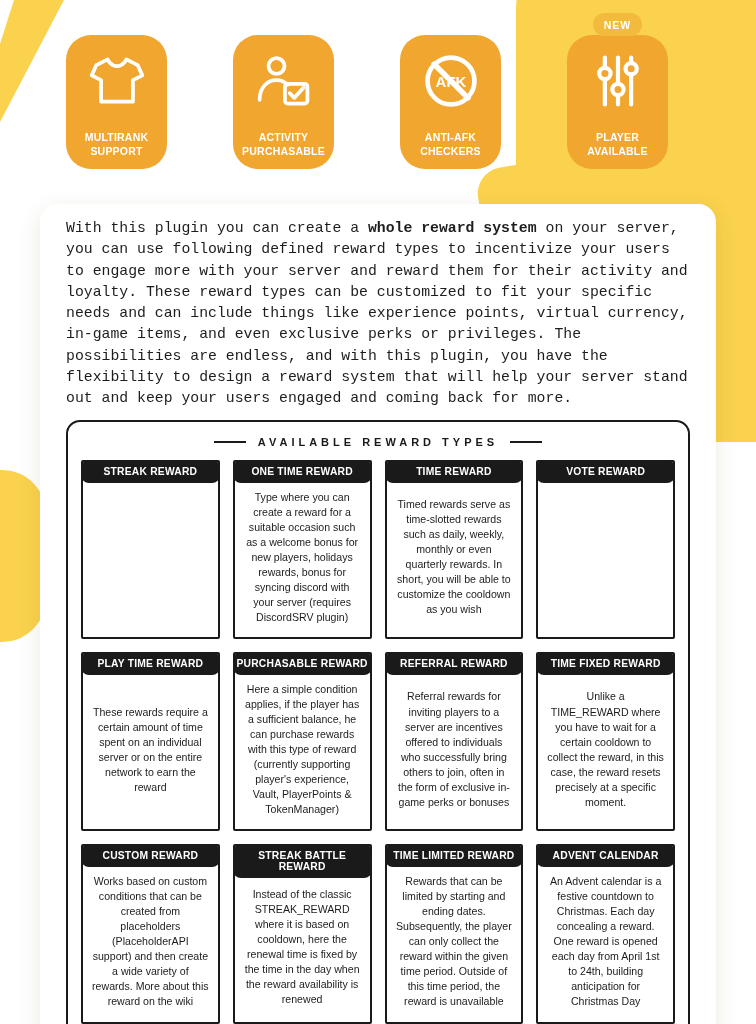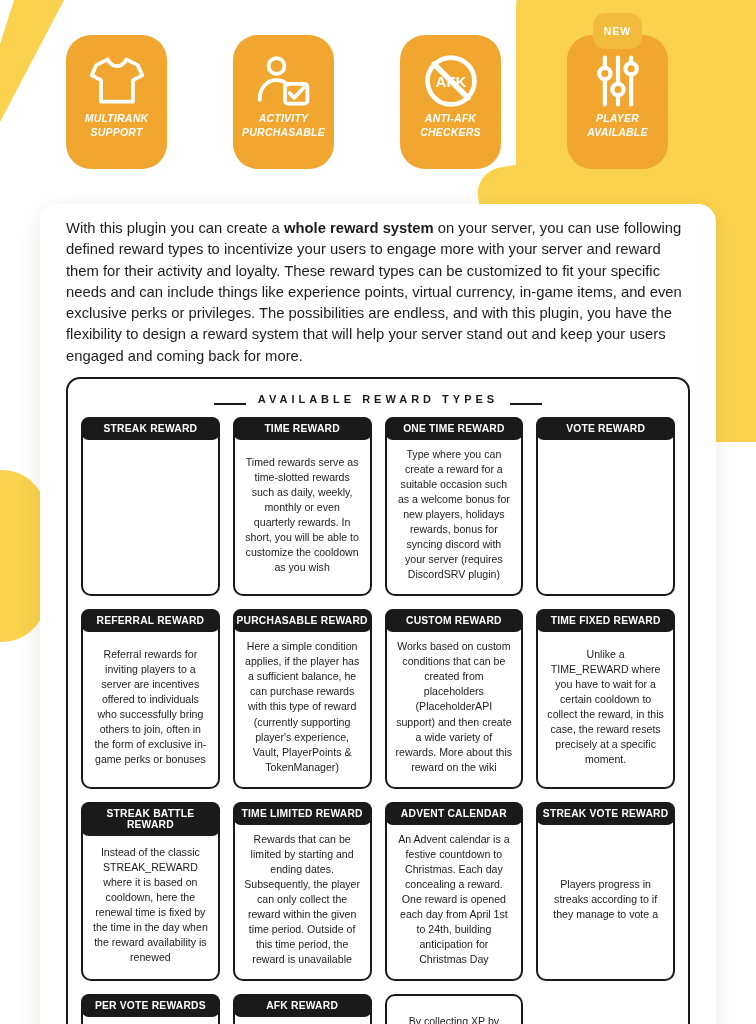--- a/index.html
+++ b/index.html
@@ -35,61 +35,61 @@
     display:flex; justify-content:space-between; z-index:3;
   }
   .tile {
     width:101px; height:134px;
     background:#F0A62F; border-radius:25px;
     display:flex; flex-direction:column; align-items:center;
     padding-top:16px;
   }
   .tile svg { width:60px; height:60px; flex:0 0 auto; }
   .tile-label {
-    margin-top:0; padding:0 18px;
+    margin-top:19px; padding:0 18px;
     color:#ffffff; font-weight:bold; font-size:10.5px;
-    line-height:1.35; text-align:center; letter-spacing:0.02em;font-style:italic;
+    line-height:1.35; text-align:center; letter-spacing:0.02em;
   }
   .new-badge {
-    position:absolute; top:13px; left:593px; width:49px; height:36px;
+    position:absolute; top:13px; left:593px; width:49px; height:23px;
     background:#F3BB3E; border-radius:12px; z-index:4;
     color:#ffffff; font-weight:bold; font-size:10.5px; letter-spacing:1px;
     display:flex; align-items:center; justify-content:center;
   }
   
   .content-card {
     position:absolute; left:40px; top:204px; width:676px; height:980px;
     background:#ffffff; border-radius:18px;
     box-shadow:0 6px 22px rgba(110,85,20,0.13);
     z-index:2; padding:14px 26px 24px;
   }
   .intro {
-    font-size:14.8px; line-height:1.44; color:#1d1d1d;
+    font-size:14.8px; line-height:1.44; color:#1d1d1d;font-family:Liberation Mono, monospace;
   }
   .intro b { font-weight:bold; }
   
   .reward-panel {
     margin-top:10px;
     border:2px solid #1a1a1a; border-radius:14px;
     padding:12px 13px 16px;
   }
   .panel-heading {
-    display:flex; align-items:flex-end; justify-content:center;
+    display:flex; align-items:center; justify-content:center;
     gap:12px; margin:2px 0 12px;
   }
   .heading-rule { width:32px; height:2px; background:#1a1a1a; }
   .heading-text {
     font-weight:bold; font-size:11px; letter-spacing:4px;
     color:#1a1a1a; white-space:nowrap;
   }
   .reward-grid {
     display:grid; grid-template-columns:repeat(4,1fr); gap:13px;
   }
   .reward-card {
-    border:2px solid #1a1a1a; border-radius:10px;
+    border:2px solid #1a1a1a; border-radius:2px;
     background:#ffffff; display:flex; flex-direction:column;
   }
   .reward-card-header {
     background:#1a1a1a; color:#ffffff;
     border-radius:8px; margin:-2px;
     padding:6px 3px;
     font-weight:bold; font-size:10.3px; text-align:center;
     letter-spacing:0.02em;
   }
   .reward-card-body {
@@ -164,67 +164,73 @@
       <div class="heading-rule"></div>
     </div>
 
     <div class="reward-grid">
 
       <div class="reward-card">
         <div class="reward-card-header">STREAK REWARD</div>
       </div>
 
       <div class="reward-card">
+        <div class="reward-card-header">ONE TIME REWARD</div>
+        <div class="reward-card-body">
+            <span>Type where you can create a reward for a suitable occasion such as a welcome bonus for new players, holidays rewards, bonus for syncing discord with your server (requires DiscordSRV plugin)</span>
+          </div>
+      </div>
+
+      <div class="reward-card">
         <div class="reward-card-header">TIME REWARD</div>
         <div class="reward-card-body">
             <span>Timed rewards serve as time-slotted rewards such as daily, weekly, monthly or even quarterly rewards. In short, you will be able to customize the cooldown as you wish</span>
           </div>
       </div>
 
       <div class="reward-card">
-        <div class="reward-card-header">ONE TIME REWARD</div>
-        <div class="reward-card-body">
-            <span>Type where you can create a reward for a suitable occasion such as a welcome bonus for new players, holidays rewards, bonus for syncing discord with your server (requires DiscordSRV plugin)</span>
-          </div>
-      </div>
-
-      <div class="reward-card">
         <div class="reward-card-header">VOTE REWARD</div>
       </div>
 
+      <div class="reward-card">
+        <div class="reward-card-header">PLAY TIME REWARD</div>
+        <div class="reward-card-body">
+            <span>These rewards require a certain amount of time spent on an individual server or on the entire network to earn the reward</span>
+          </div>
+      </div>
+
+      <div class="reward-card">
+        <div class="reward-card-header">PURCHASABLE REWARD</div>
+        <div class="reward-card-body">
+            <span>Here a simple condition applies, if the player has a sufficient balance, he can purchase rewards with this type of reward (currently supporting player's experience, Vault, PlayerPoints &amp; TokenManager)</span>
+          </div>
+      </div>
 
       <div class="reward-card">
         <div class="reward-card-header">REFERRAL REWARD</div>
         <div class="reward-card-body">
             <span>Referral rewards for inviting players to a server are incentives offered to individuals who successfully bring others to join, often in the form of exclusive in-game perks or bonuses</span>
           </div>
       </div>
 
       <div class="reward-card">
-        <div class="reward-card-header">PURCHASABLE REWARD</div>
-        <div class="reward-card-body">
-            <span>Here a simple condition applies, if the player has a sufficient balance, he can purchase rewards with this type of reward (currently supporting player's experience, Vault, PlayerPoints &amp; TokenManager)</span>
+        <div class="reward-card-header">TIME FIXED REWARD</div>
+        <div class="reward-card-body">
+            <span>Unlike a TIME_REWARD where you have to wait for a certain cooldown to collect the reward, in this case, the reward resets precisely at a specific moment.</span>
           </div>
       </div>
 
       <div class="reward-card">
         <div class="reward-card-header">CUSTOM REWARD</div>
         <div class="reward-card-body">
             <span>Works based on custom conditions that can be created from placeholders (PlaceholderAPI support) and then create a wide variety of rewards. More about this reward on the wiki</span>
           </div>
       </div>
 
       <div class="reward-card">
-        <div class="reward-card-header">TIME FIXED REWARD</div>
-        <div class="reward-card-body">
-            <span>Unlike a TIME_REWARD where you have to wait for a certain cooldown to collect the reward, in this case, the reward resets precisely at a specific moment.</span>
-          </div>
-      </div>
-
-      <div class="reward-card">
         <div class="reward-card-header">STREAK BATTLE REWARD</div>
         <div class="reward-card-body">
             <span>Instead of the classic STREAK_REWARD where it is based on cooldown, here the renewal time is fixed by the time in the day when the reward availability is renewed</span>
           </div>
       </div>
 
       <div class="reward-card">
         <div class="reward-card-header">TIME LIMITED REWARD</div>
         <div class="reward-card-body">
             <span>Rewards that can be limited by starting and ending dates. Subsequently, the player can only collect the reward within the given time period. Outside of this time period, the reward is unavailable</span>

